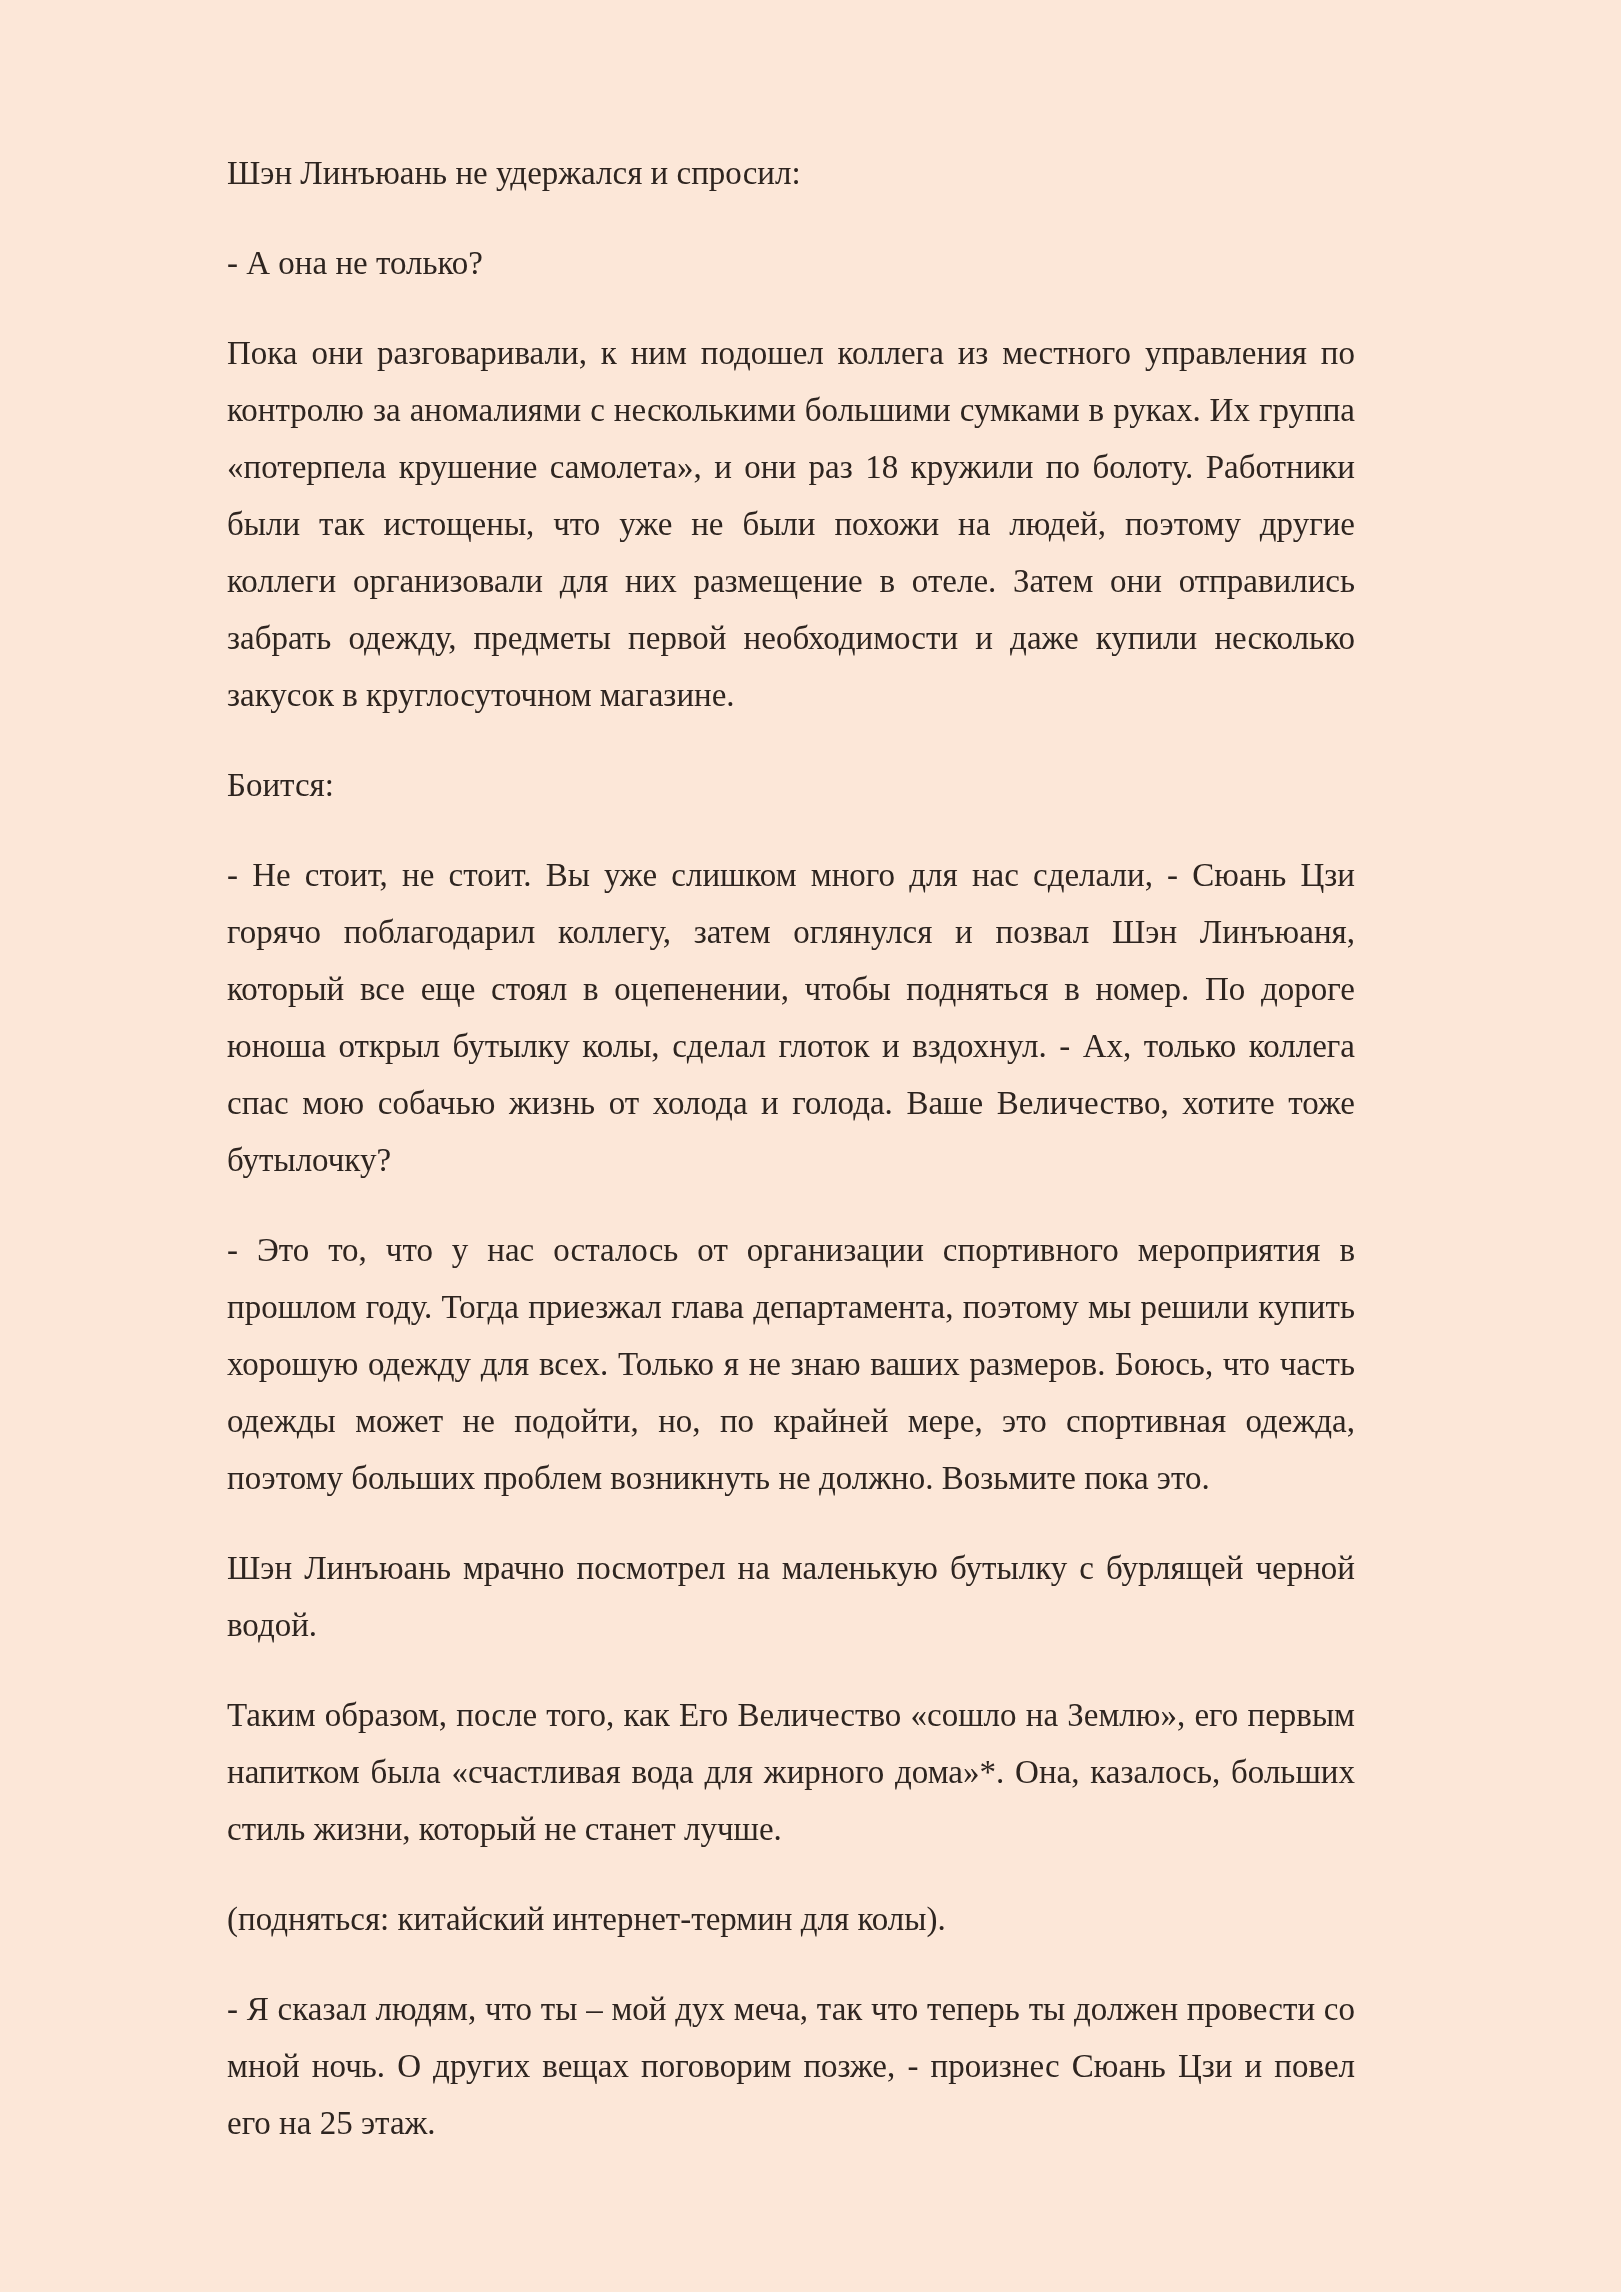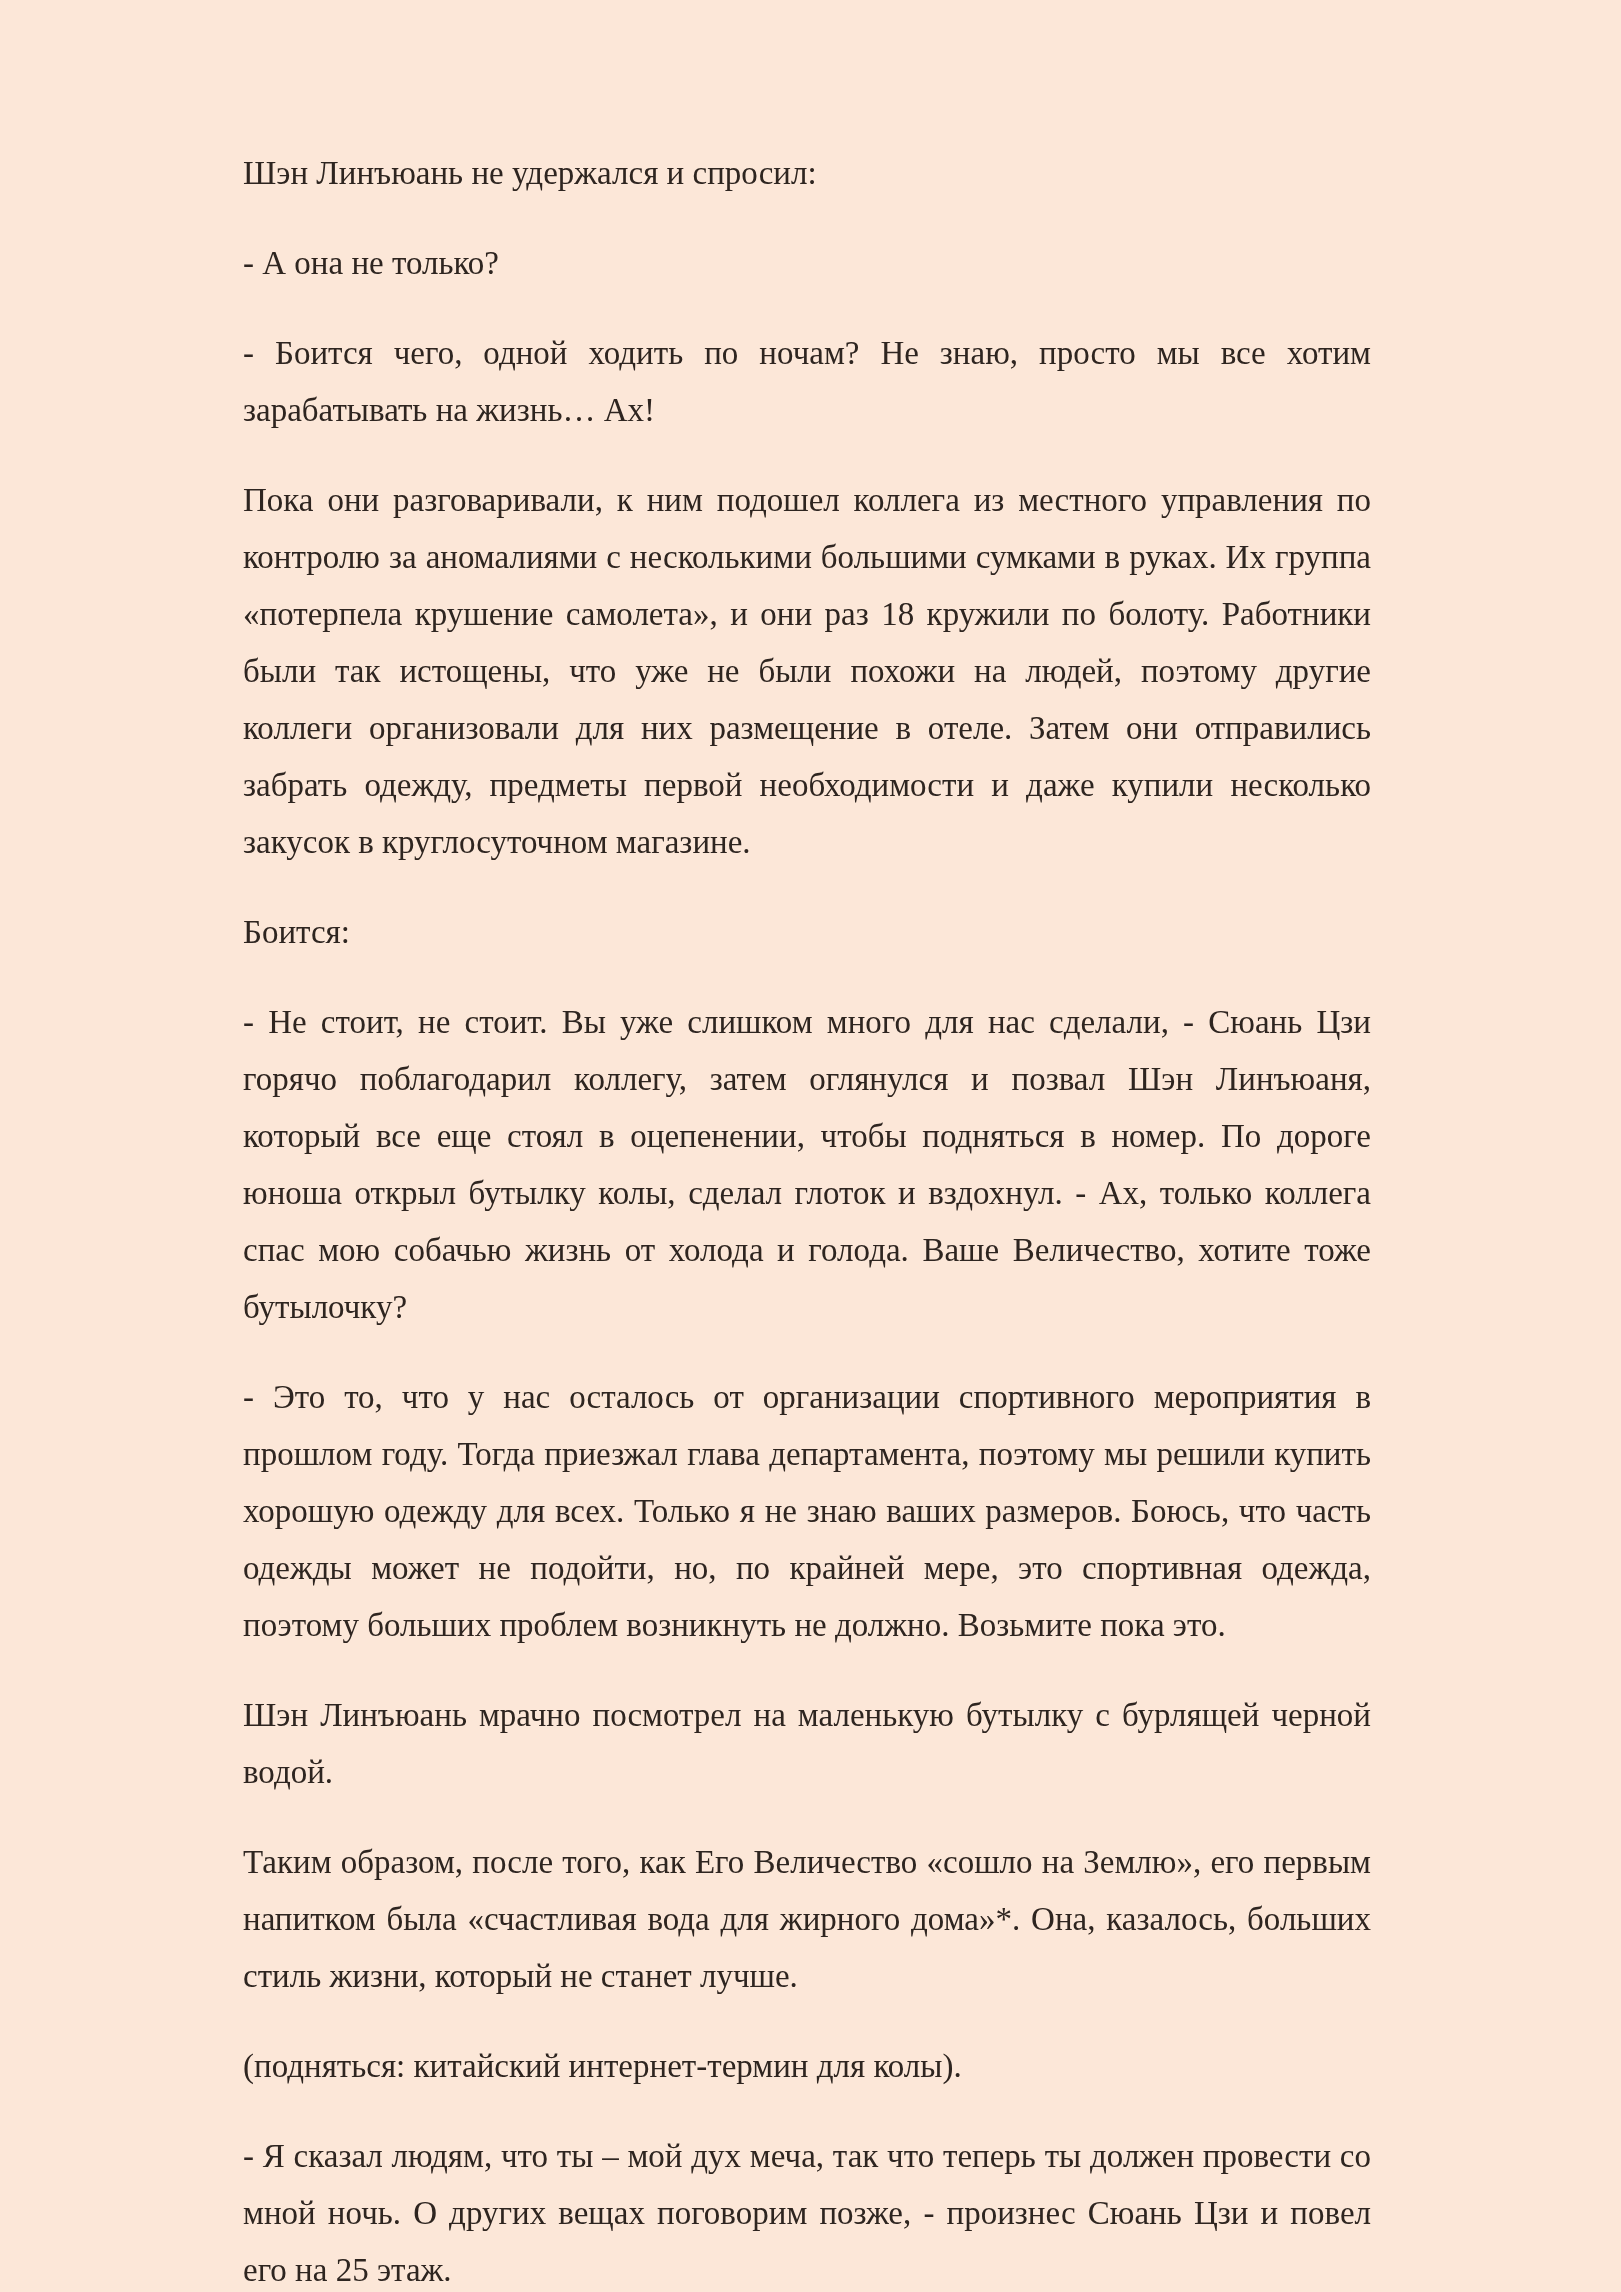--- a/index.html
+++ b/index.html
@@ -12,39 +12,37 @@
     height:2293px;
   }
   body{
     background:var(--bg);
     overflow:hidden;
   }
   .page{
     width:1468px;
     height:2293px;
     padding:145px 113px 59px 227px;
-    margin-left:16px;
   }
   .page p{
     font-family:"Liberation Serif","DejaVu Serif",serif;
     font-size:33px;
     line-height:57px;
     color:var(--fg);
     text-align:justify;
     margin:0 0 33px 0;
   }
   .page p:last-child{ margin-bottom:0; }
 </style>
 </head>
 <body>
 
 <main class="page">
   <p>Шэн Линъюань не удержался и спросил:</p>
   <p>- А она не только?</p>
-  <p>- Боится чего, одной ходить по ночам? Не знаю, просто мы все хотим зарабатывать на жизнь… Ах!</p>
   <p>Пока они разговаривали, к ним подошел коллега из местного управления по контролю за аномалиями с несколькими большими сумками в руках. Их группа «потерпела крушение самолета», и они раз 18 кружили по болоту. Работники были так истощены, что уже не были похожи на людей, поэтому другие коллеги организовали для них размещение в отеле. Затем они отправились забрать одежду, предметы первой необходимости и даже купили несколько закусок в круглосуточном магазине.</p>
   <p>Боится:</p>
   <p>- Не стоит, не стоит. Вы уже слишком много для нас сделали, - Сюань Цзи горячо поблагодарил коллегу, затем оглянулся и позвал Шэн Линъюаня, который все еще стоял в оцепенении, чтобы подняться в номер. По дороге юноша открыл бутылку колы, сделал глоток и вздохнул. - Ах, только коллега спас мою собачью жизнь от холода и голода. Ваше Величество, хотите тоже бутылочку?</p>
   <p>- Это то, что у нас осталось от организации спортивного мероприятия в прошлом году. Тогда приезжал глава департамента, поэтому мы решили купить хорошую одежду для всех. Только я не знаю ваших размеров. Боюсь, что часть одежды может не подойти, но, по крайней мере, это спортивная одежда, поэтому больших проблем возникнуть не должно. Возьмите пока это.</p>
   <p>Шэн Линъюань мрачно посмотрел на маленькую бутылку с бурлящей черной водой.</p>
   <p>Таким образом, после того, как Его Величество «сошло на Землю», его первым напитком была «счастливая вода для жирного дома»*. Она, казалось, больших стиль жизни, который не станет лучше.</p>
   <p>(подняться: китайский интернет-термин для колы).</p>
   <p>- Я сказал людям, что ты – мой дух меча, так что теперь ты должен провести со мной ночь. О других вещах поговорим позже, - произнес Сюань Цзи и повел его на 25 этаж.</p>
 </main>
 

